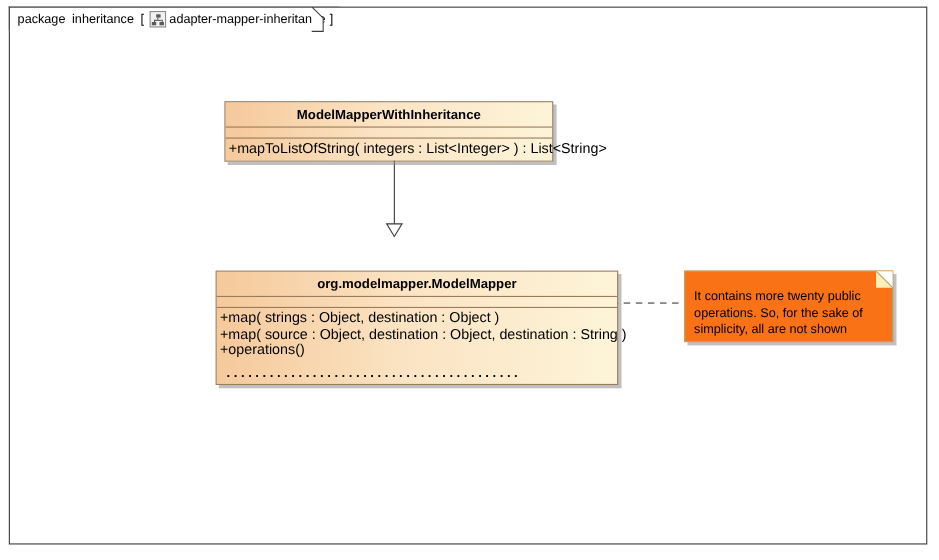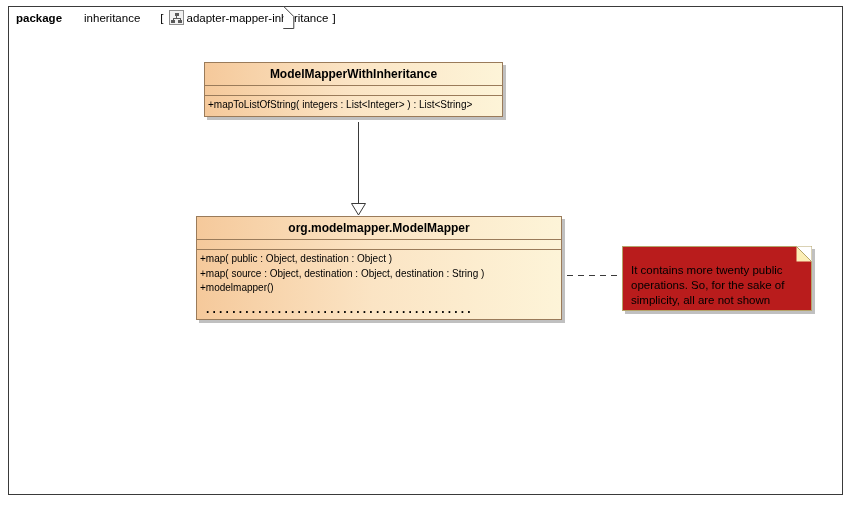--- a/index.html
+++ b/index.html
@@ -52,24 +52,24 @@
   .pkg-tab-edge {
     position: absolute;
     left: 283px;
     top: 6px;
     width: 12px;
     height: 23px;
     z-index: 4;
     pointer-events: none;
   }
   .pkg-kw {
-    font-weight: bold;
-    margin-right: 22px;
-  }
-  .pkg-name { margin-right: 20px; }
+    font-weight: normal;
+    margin-right: 6px;
+  }
+  .pkg-name { margin-right: 6px; }
   .pkg-bracket-l { margin-right: 4px; }
   .pkg-bracket-r { margin-left: 4px; }
 
   .pkg-icon {
     display: inline-block;
     width: 15px;
     height: 15px;
     border: 1px solid #8d8d8d;
     background: #f1f1f1;
     position: relative;
@@ -92,40 +92,41 @@
 
   
   .uml-class {
     position: absolute;
     box-sizing: border-box;
     border: 1px solid #9a7b5a;
     background: linear-gradient(to right, #f5c99b 0%, #fbe4c4 48%, #fdf4d8 100%);
     box-shadow: 3px 3px 0 rgba(140,140,140,0.55);
     font-size: 11.5px;
     z-index: 3;
+    margin-top: 30px;
   }
   .uml-name {
     text-align: center;
     font-weight: bold;
     padding: 4px 4px 4px 4px;
     border-bottom: 1px solid #9a7b5a;
     line-height: 14px;
     font-size: 12px;
   }
   .uml-attrs {
     height: 9px;
     border-bottom: 1px solid #9a7b5a;
   }
   .uml-ops {
     padding: 2px 0 3px 3px;
   }
   .uml-op {
     line-height: 14.5px;
     white-space: nowrap;
-    font-size: 10px;
+    font-size: 13px;
   }
   .uml-op.ellipsis {
     letter-spacing: 3.2px;
     font-weight: bold;
     padding-left: 6px;
     padding-top: 6px;
     font-size: 12px;
   }
 
   
@@ -143,21 +144,21 @@
     z-index: 1;
     background-image: linear-gradient(to right, #3a3a3a 0 6px, transparent 6px 11px);
     background-size: 11px 1px;
     background-repeat: repeat-x;
   }
 
   
   .uml-note {
     position: absolute;
     box-sizing: border-box;
-    background: #b91c1c;
+    background: #f97316;
     border: 1px solid #b5a46a;
     box-shadow: 3px 3px 0 rgba(140,140,140,0.55);
     font-size: 11.5px;
     z-index: 3;
   }
   .uml-note .fold-tri {
     position: absolute;
     right: -1px;
     top: -1px;
     width: 0; height: 0;
@@ -207,23 +208,23 @@
     <div class="uml-attrs"></div>
     <div class="uml-ops">
       <div class="uml-op">+mapToListOfString( integers : List&lt;Integer&gt; ) : List&lt;String&gt;</div>
     </div>
   </div>
 
   <div class="uml-class" style="left:196px; top:216px; width:366px;">
     <div class="uml-name">org.modelmapper.ModelMapper</div>
     <div class="uml-attrs"></div>
     <div class="uml-ops">
-      <div class="uml-op">+map( public : Object, destination : Object )</div>
+      <div class="uml-op">+map( strings : Object, destination : Object )</div>
       <div class="uml-op">+map( source : Object, destination : Object, destination : String )</div>
-      <div class="uml-op">+modelmapper()</div>
+      <div class="uml-op">+operations()</div>
       <div class="uml-op ellipsis">.........................................</div>
     </div>
   </div>
 
   <div class="note-link" style="left:534px; top:275px; width:88px;"></div>
 
   <div class="uml-note" style="left:622px; top:246px; width:190px; height:65px;">
     <div class="fold-tri"></div>
     <svg style="position:absolute; right:-1px; top:-1px;" width="16" height="16" viewBox="0 0 16 16">
       <path d="M0.5,0.5 L15.5,15.5 L0.5,15.5 Z" fill="#fbeeb6" stroke="none"></path>

